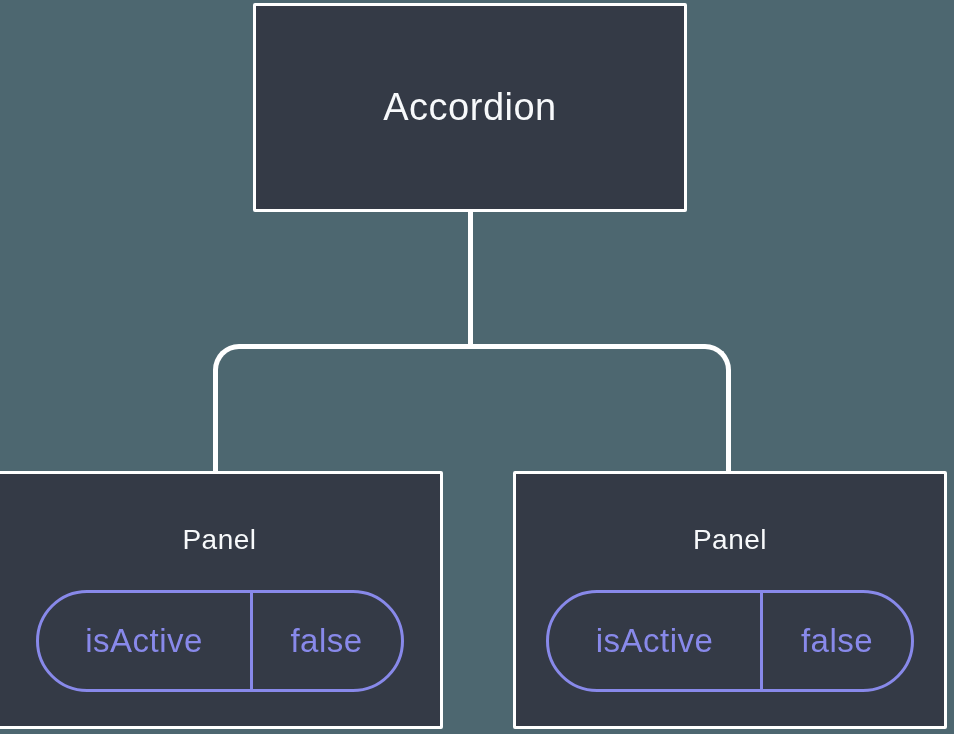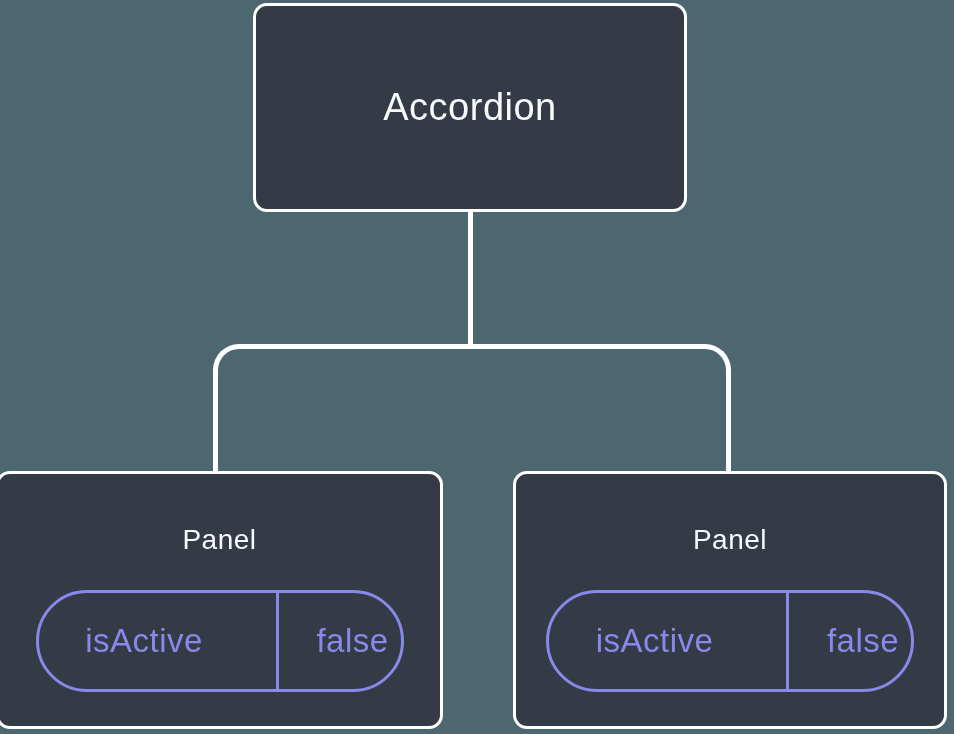--- a/index.html
+++ b/index.html
@@ -19,21 +19,21 @@
   .canvas {
     position: relative;
     width: 954px;
     height: 734px;
   }
   
   .node {
     position: absolute;
     background: var(--node-fill);
     border: 3px solid var(--node-border);
-    border-radius: 14px;
+    border-radius: 2px;
   }
   .node-root {
     left: 253px; top: 3px;
     width: 434px; height: 209px;
     display: flex; align-items: center; justify-content: center;
   }
   .node-root .node-label {
     color: var(--node-text);
     font-size: 38px;
     font-weight: 500;
@@ -56,21 +56,20 @@
   }
   
   .state-pill {
     margin-top: 28px;
     width: 368px; height: 102px;
     border: 3px solid var(--state-accent);
     border-radius: 51px;
     display: flex;
     align-items: stretch;
     overflow: hidden;
-    gap: 26px;
   }
   .pill-cell {
     display: flex; align-items: center; justify-content: center;
     color: var(--state-accent);
     font-size: 33px;
     font-weight: 400;
     letter-spacing: 0.5px;
   }
   .pill-key { width: 211px; }
   .pill-divider {

